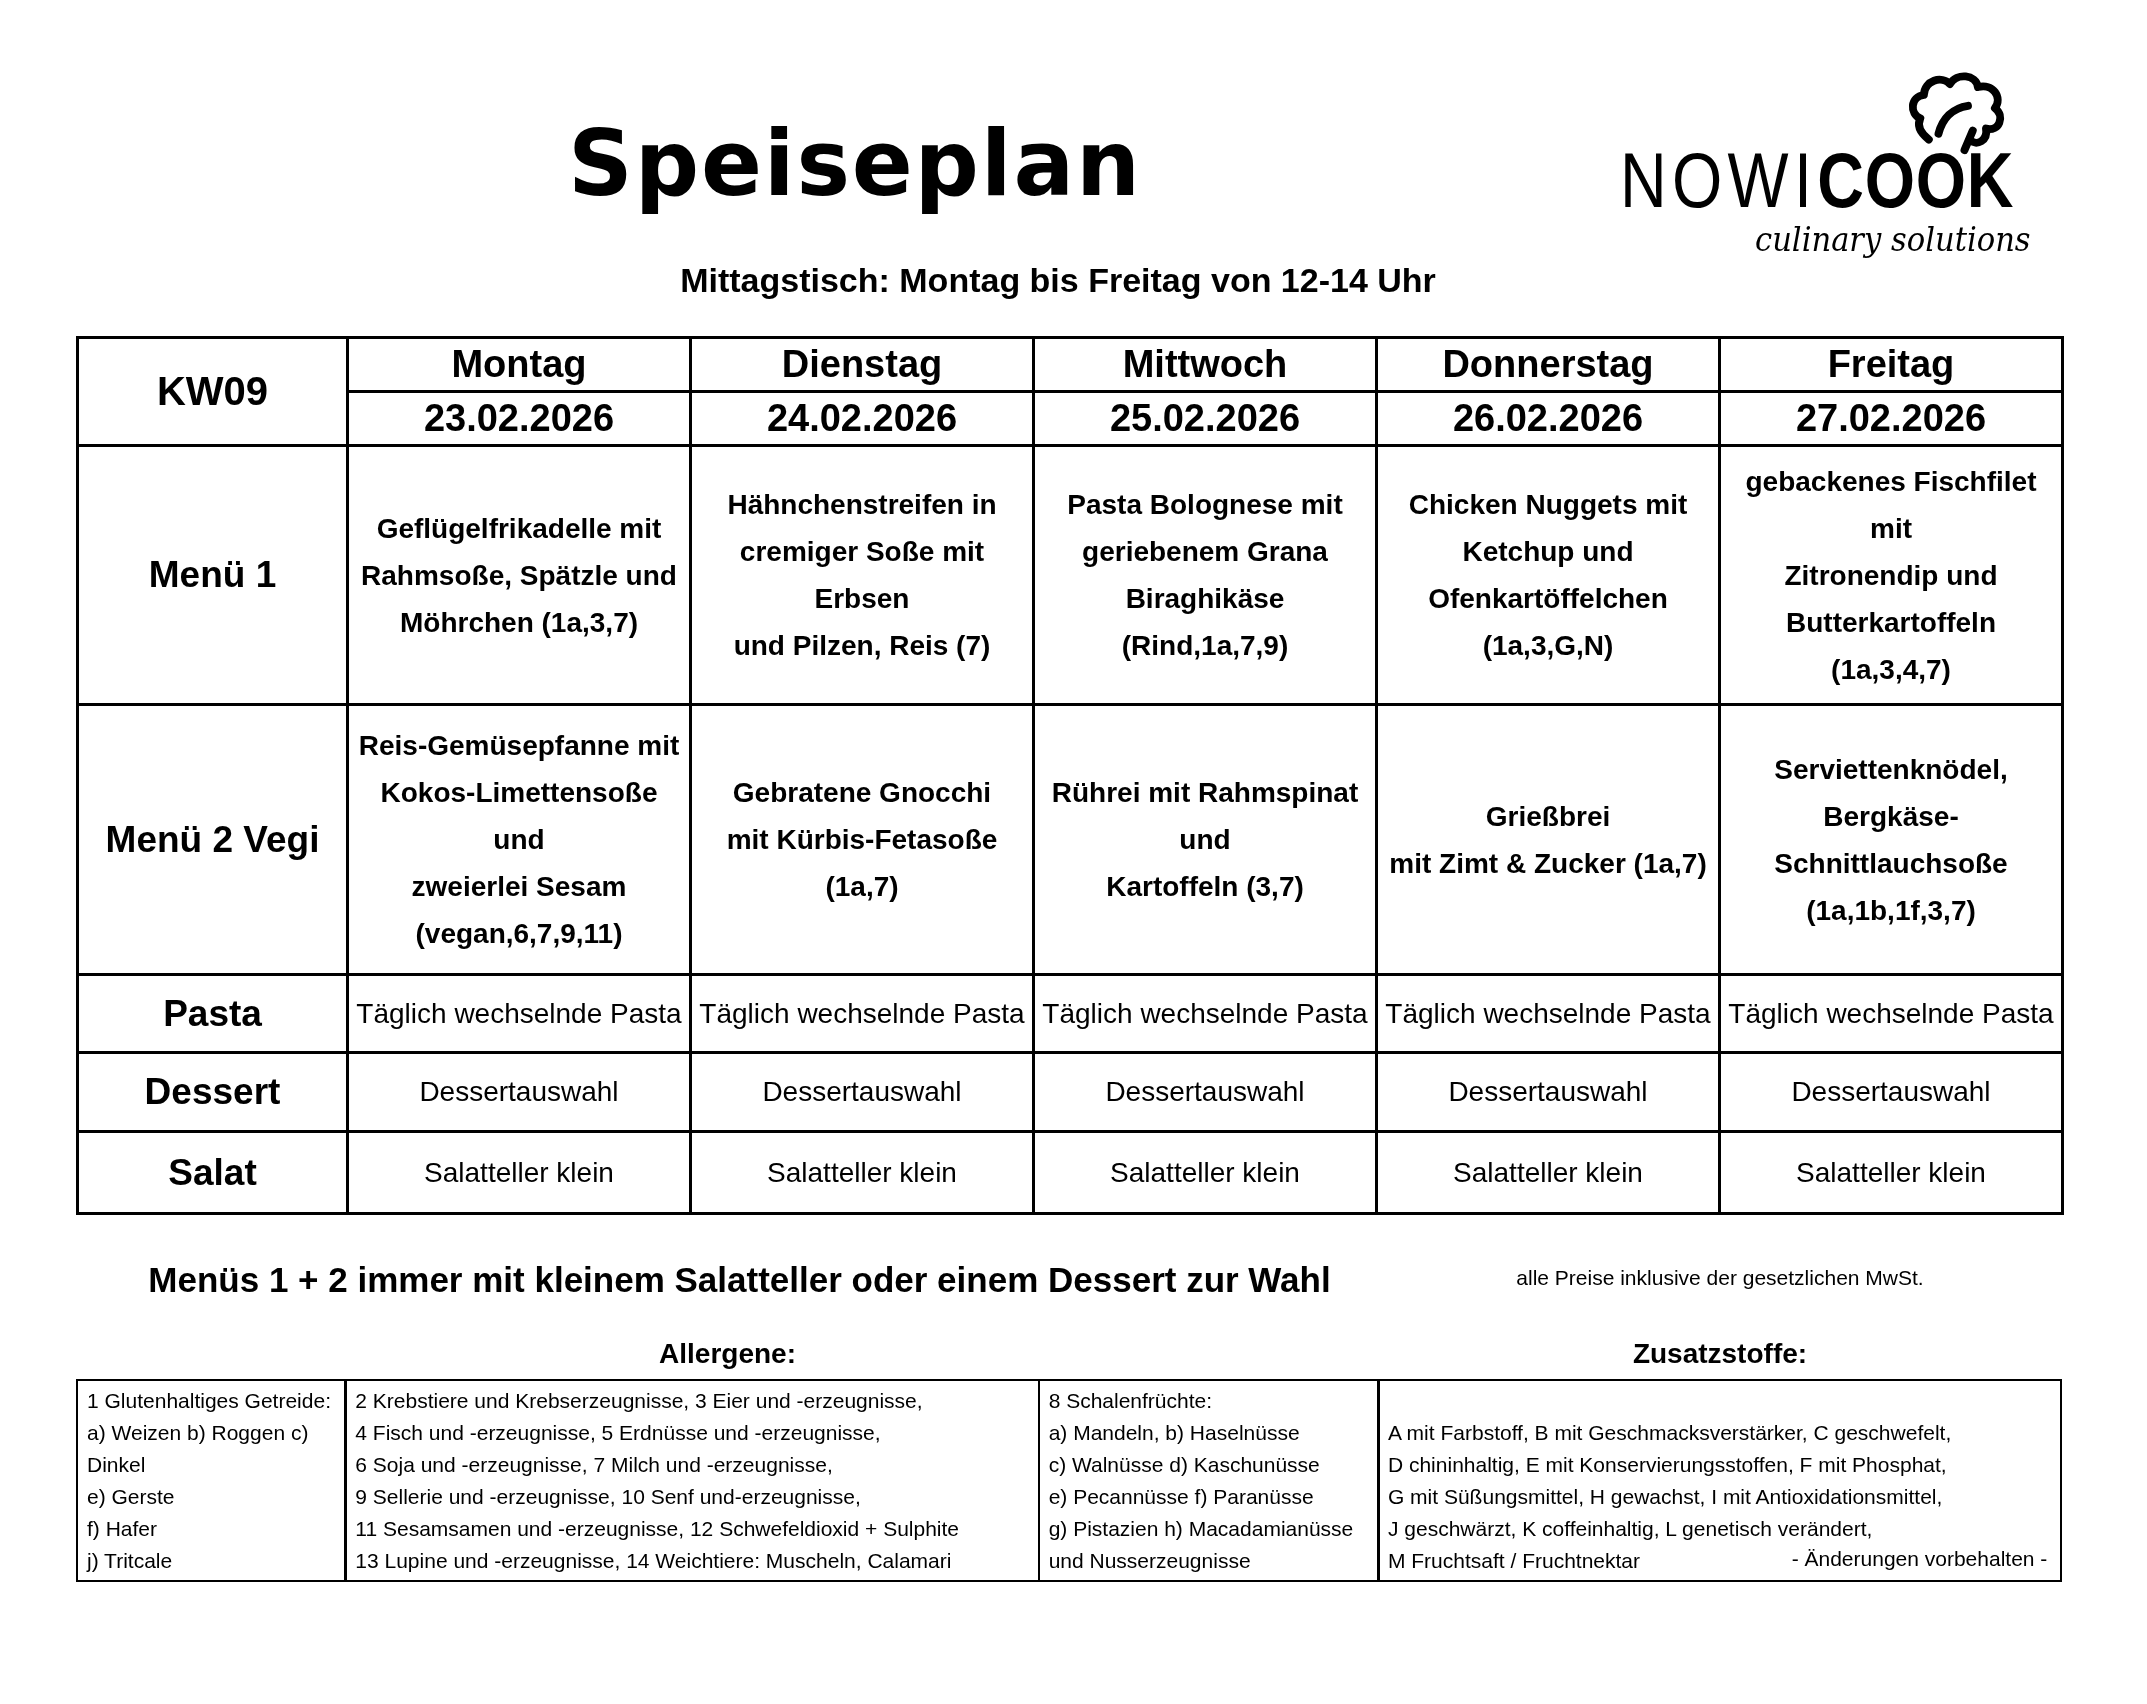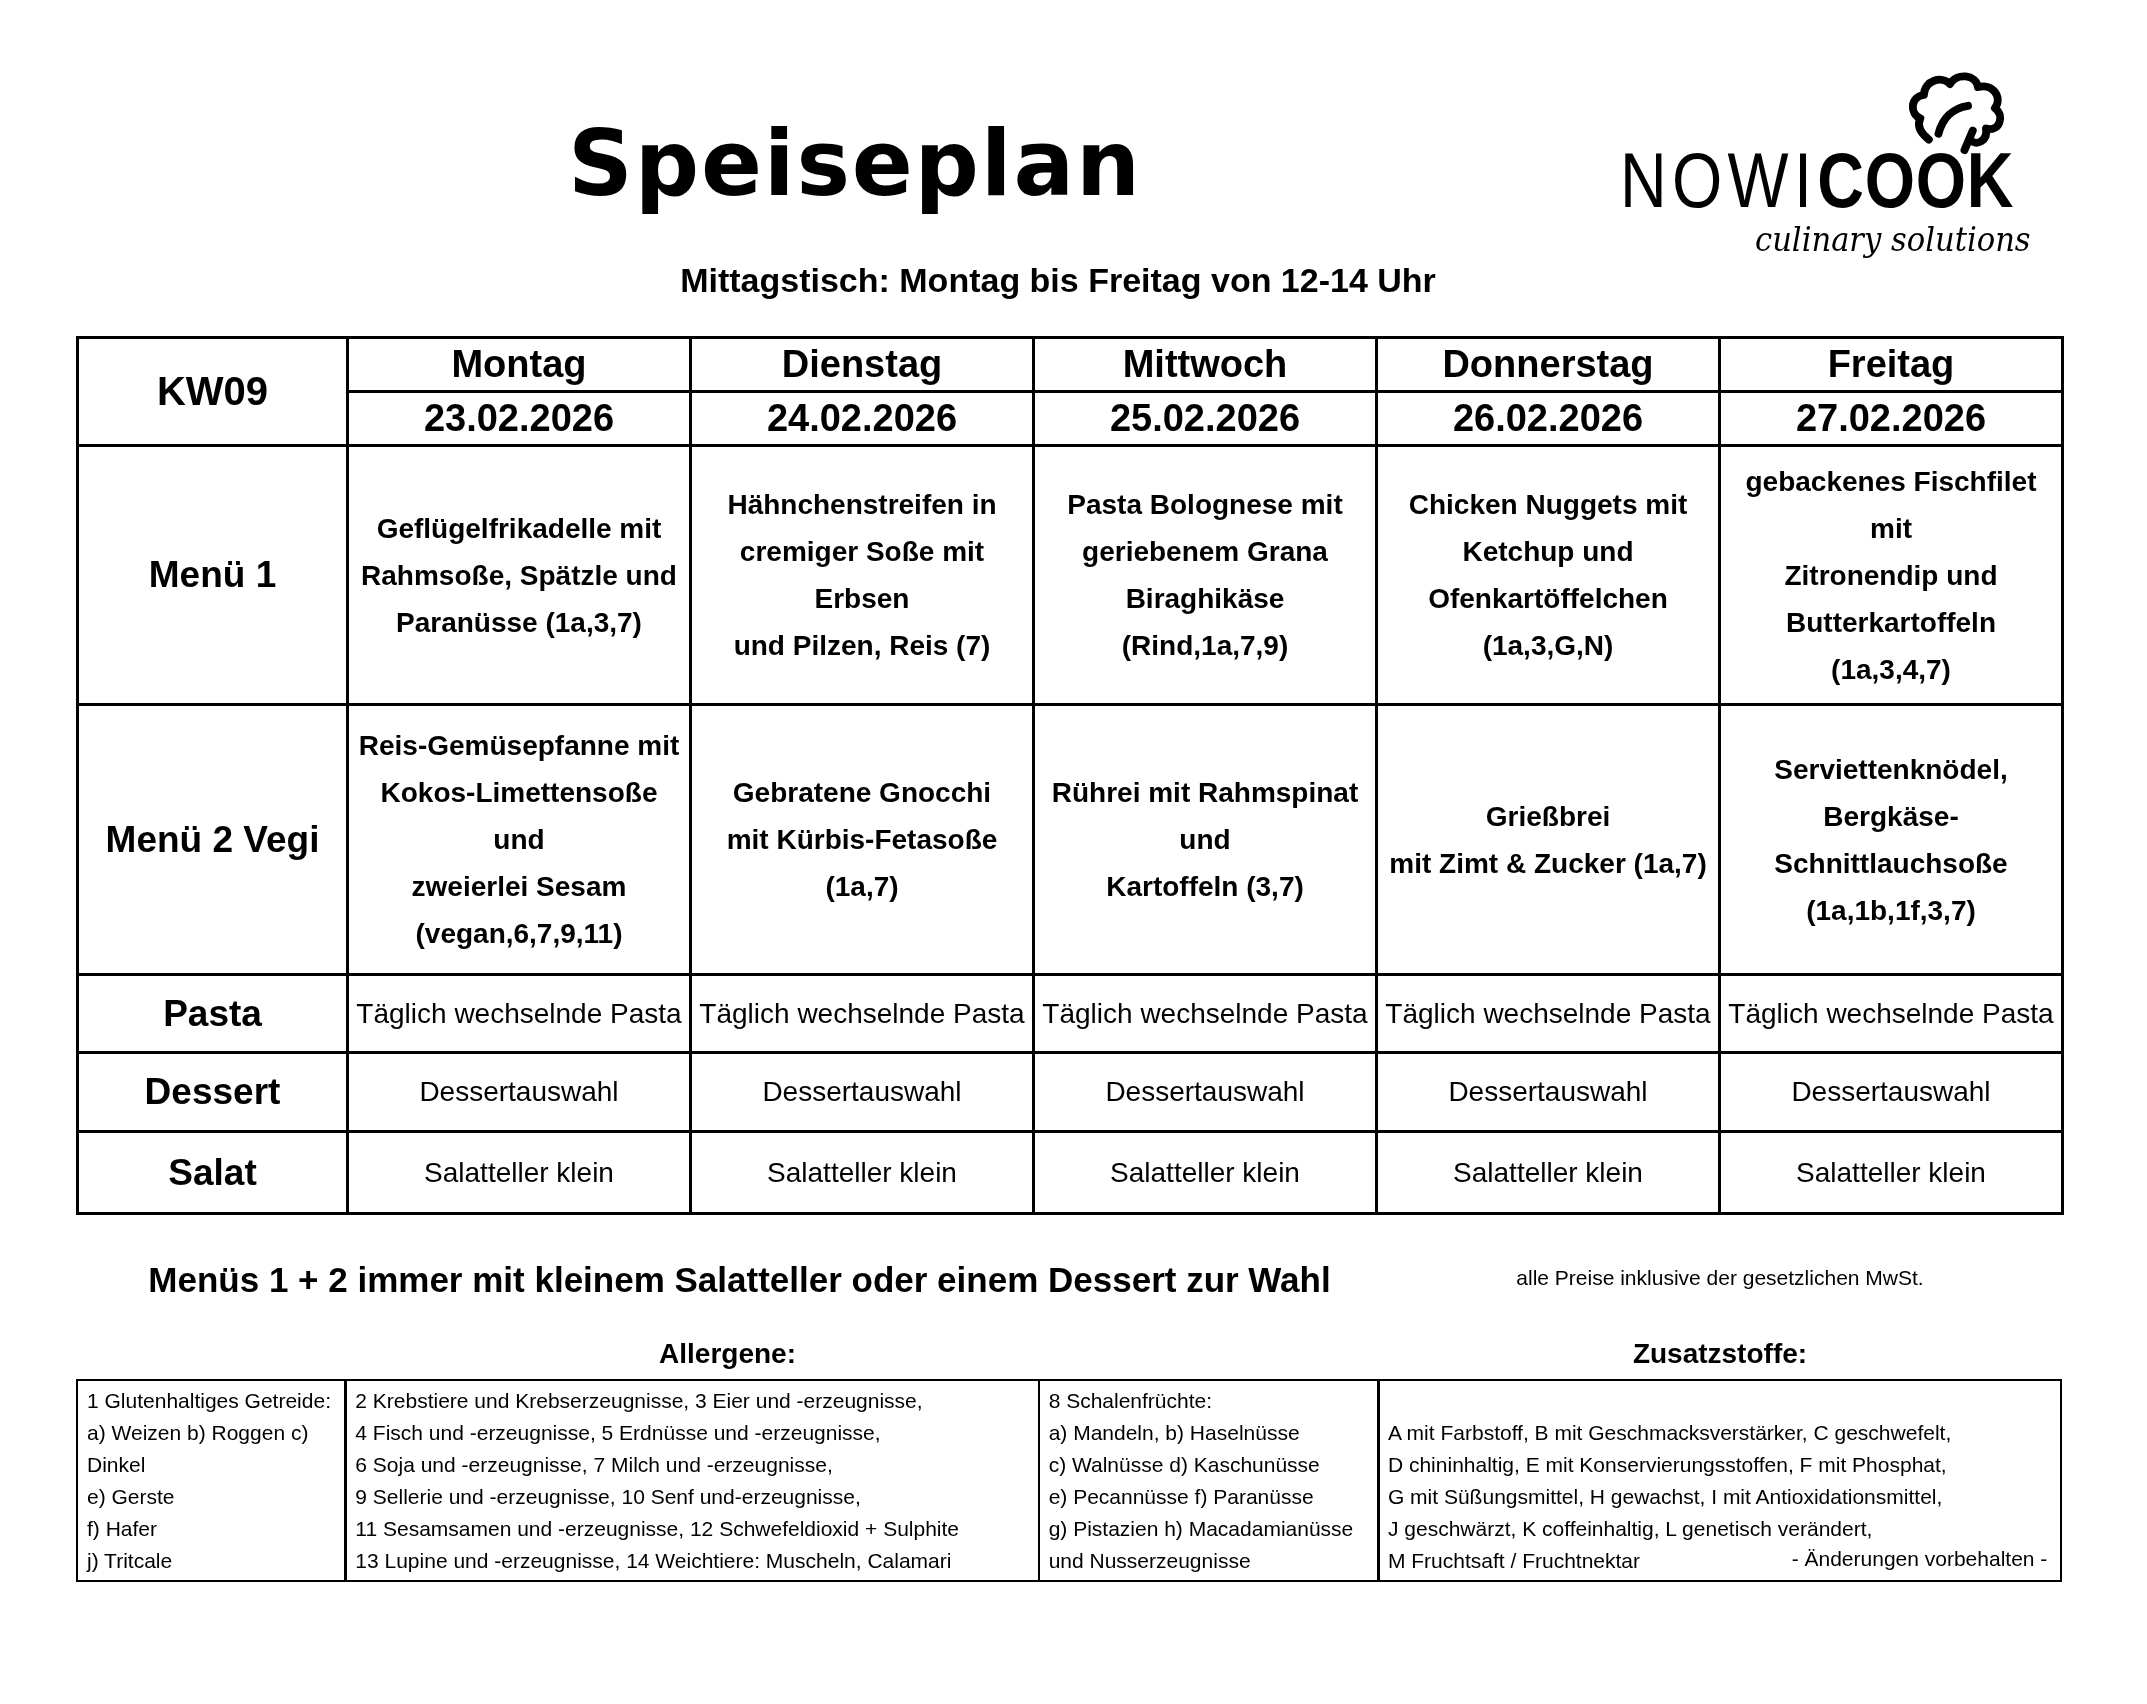--- a/index.html
+++ b/index.html
@@ -126,21 +126,21 @@
     <th class="day-date">23.02.2026</th>
     <th class="day-date">24.02.2026</th>
     <th class="day-date">25.02.2026</th>
     <th class="day-date">26.02.2026</th>
     <th class="day-date">27.02.2026</th>
   </tr>
   <tr class="r-m1">
     <td class="row-label">Menü 1</td>
     <td class="dish">Geflügelfrikadelle mit
 Rahmsoße, Spätzle und
-Paranüsse (1a,3,7)</td>
+Möhrchen (1a,3,7)</td>
     <td class="dish">Hähnchenstreifen in
 cremiger Soße mit Erbsen
 und Pilzen, Reis (7)</td>
     <td class="dish">Pasta Bolognese mit
 geriebenem Grana
 Biraghikäse (Rind,1a,7,9)</td>
     <td class="dish">Chicken Nuggets mit
 Ketchup und
 Ofenkartöffelchen
 (1a,3,G,N)</td>

